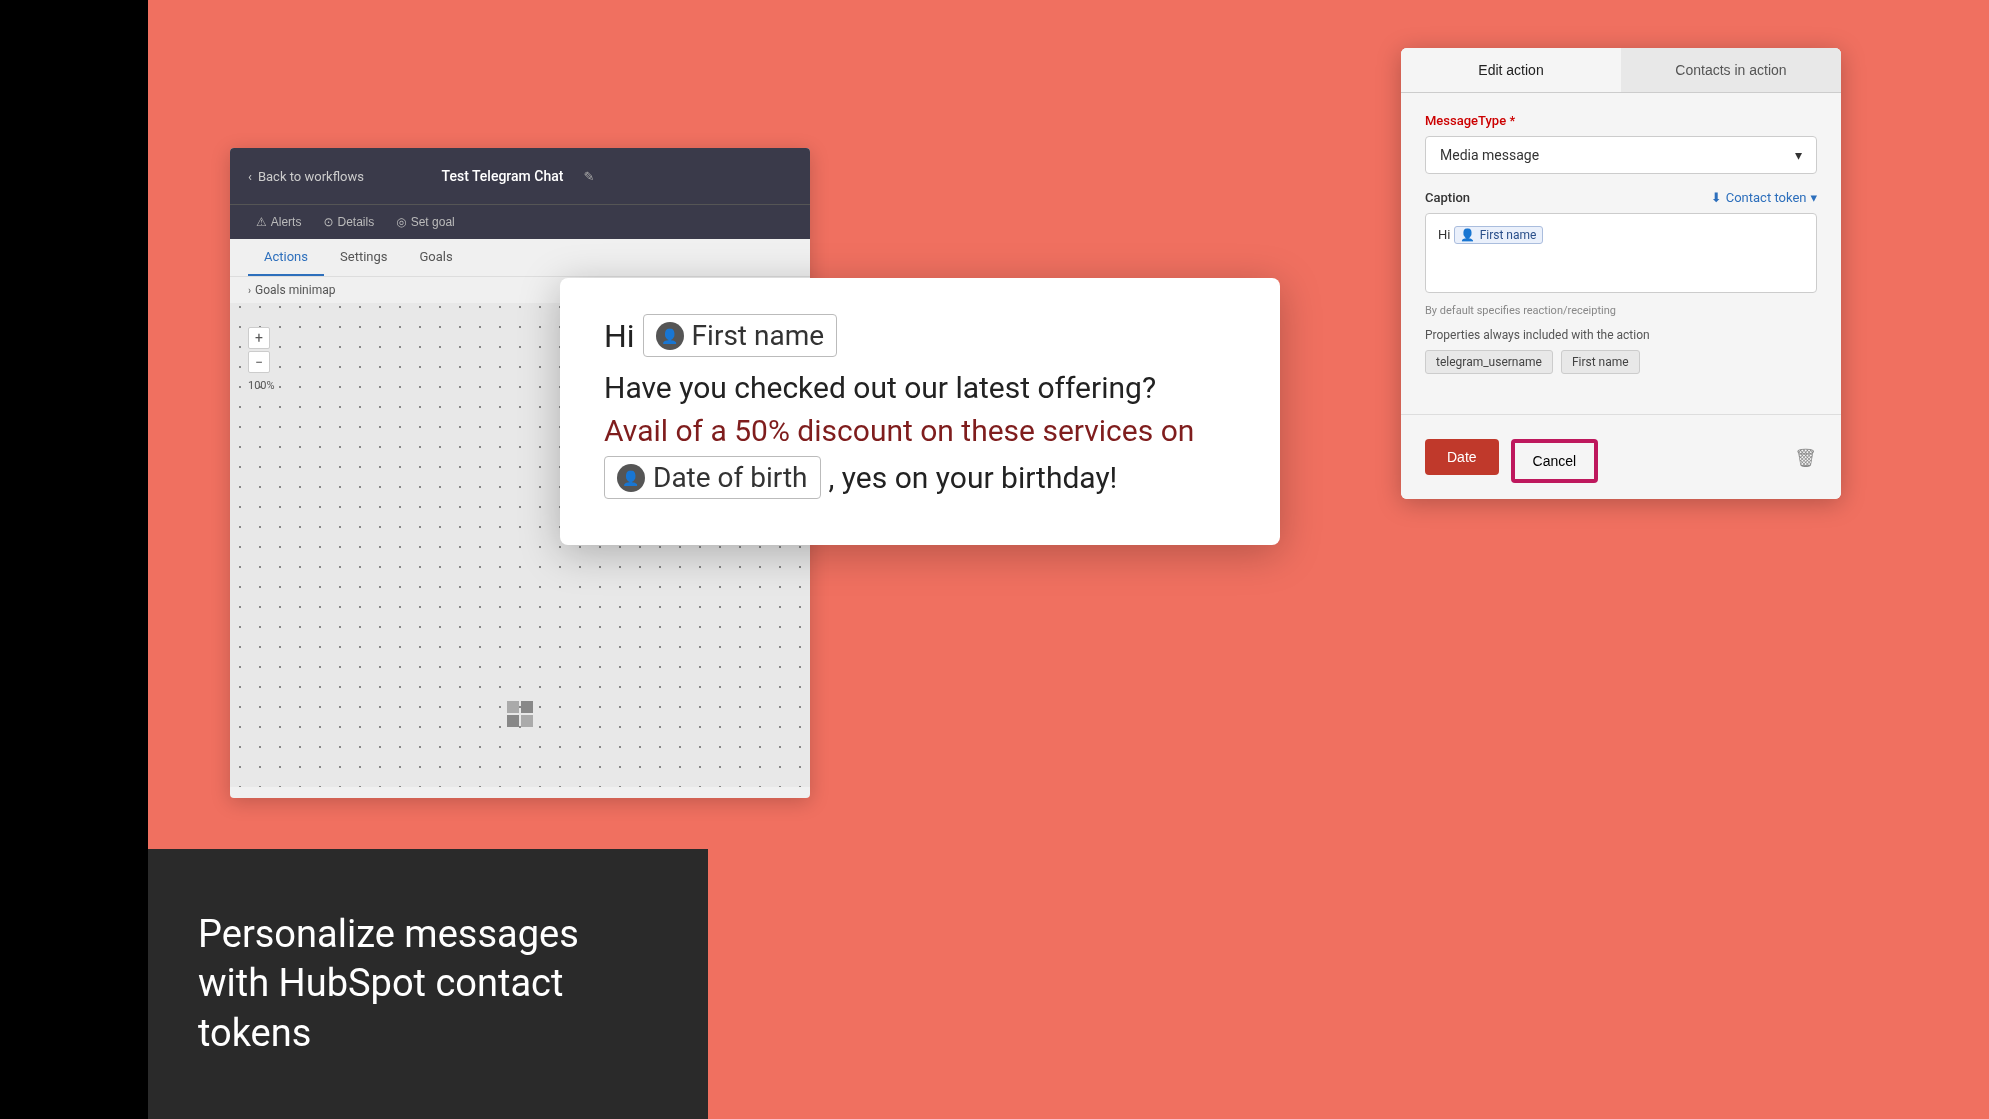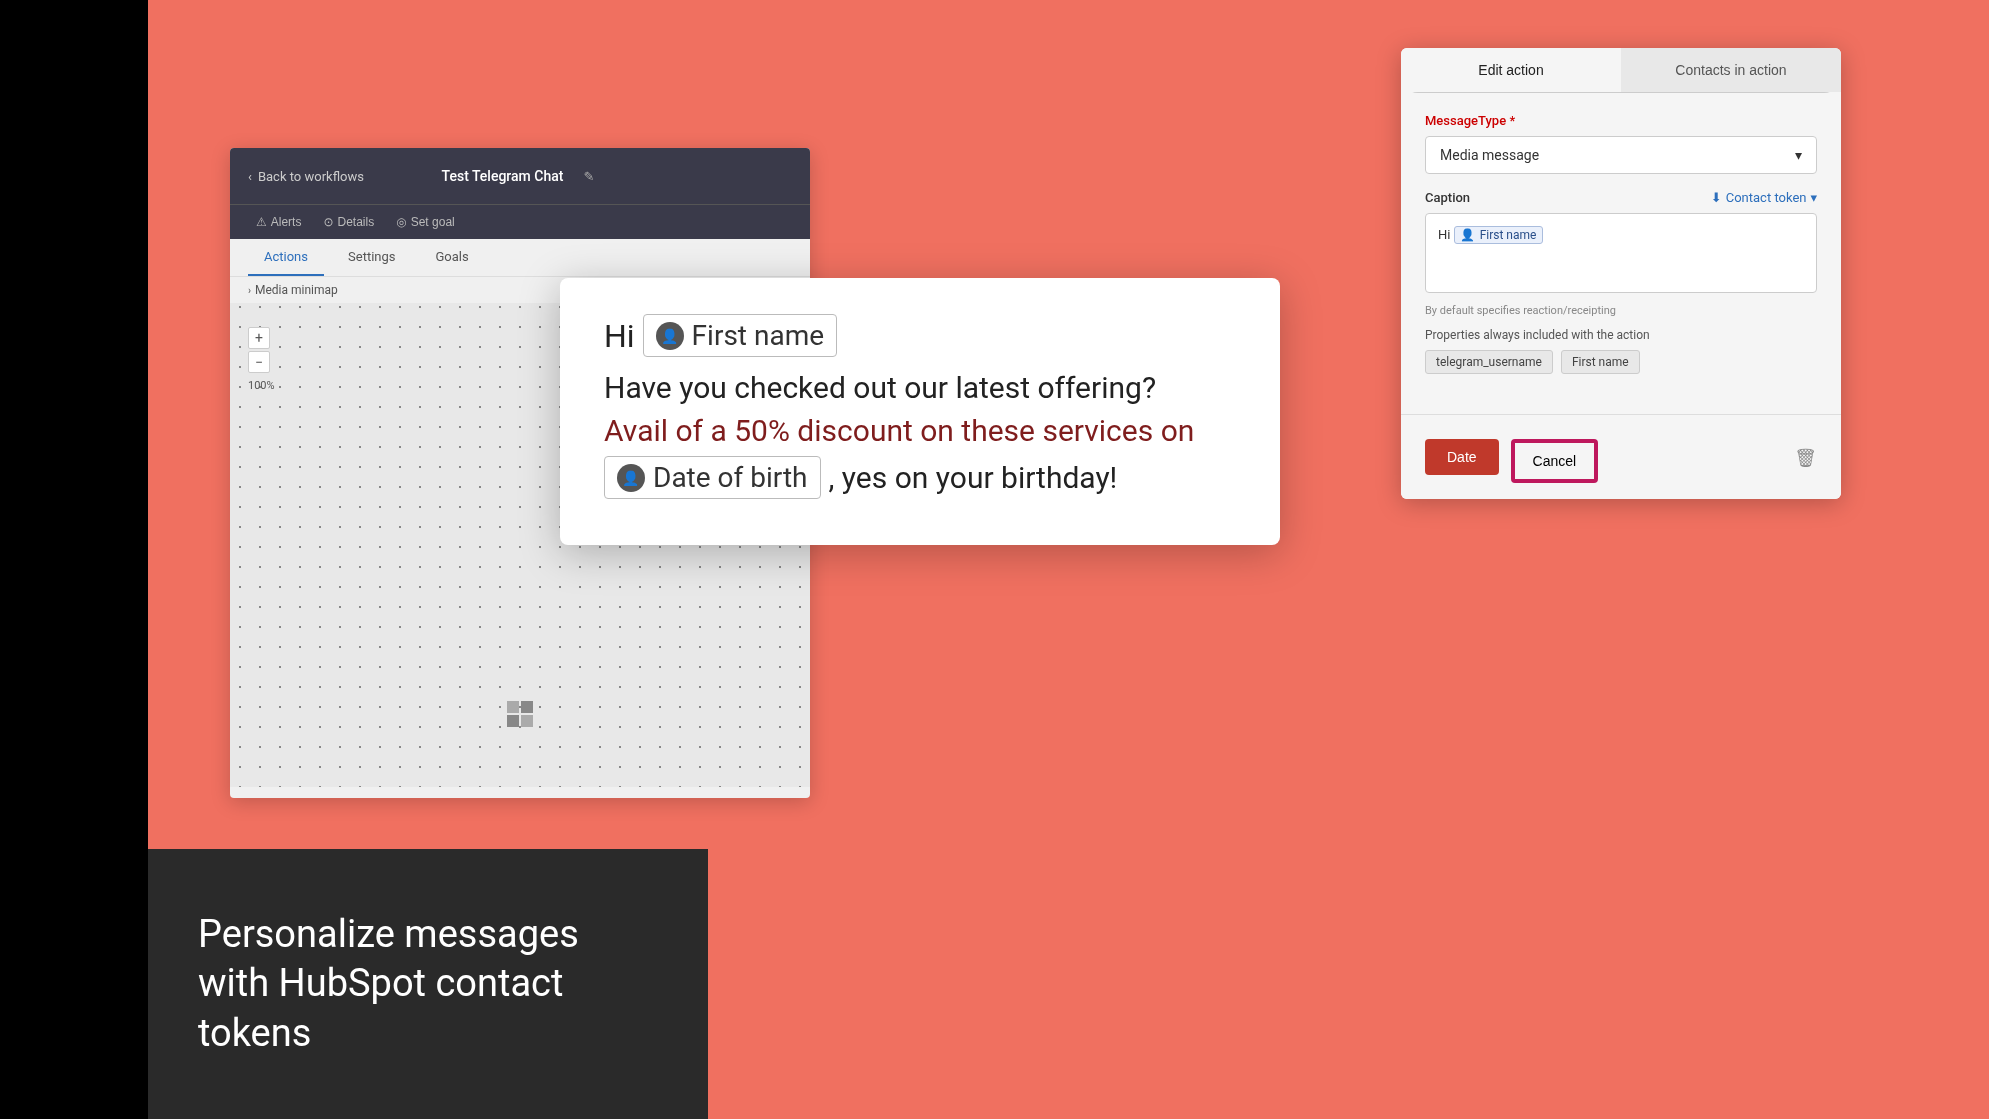--- a/index.html
+++ b/index.html
@@ -89,21 +89,21 @@
       font-size: 12px;
       padding: 4px 8px;
       border-radius: 3px;
       cursor: pointer;
       display: flex;
       align-items: center;
       gap: 4px;
     }
     .workflow-nav {
       display: flex;
-      gap: 8px;
+      gap: 0;
       padding: 0 18px;
       background: #f0f0f0;
       border-bottom: 1px solid #ddd;
     }
     .workflow-nav-item {
       padding: 10px 16px;
       font-size: 13px;
       color: #555;
       cursor: pointer;
       border-bottom: 2px solid transparent;
@@ -248,21 +248,20 @@
       font-size: 22px;
       cursor: pointer;
       background: none;
       border: none;
       line-height: 1;
     }
     .send-panel-tabs {
       display: flex;
       background: #e8e8e8;
       border-bottom: 1px solid #ccc;
-      border-radius: 17px;
     }
     .send-panel-tab {
       flex: 1;
       padding: 14px 0;
       text-align: center;
       font-size: 14px;
       color: #555;
       cursor: pointer;
       background: #e8e8e8;
       border: none;
@@ -442,21 +441,21 @@
     <div class="workflow-nav-item active">Actions</div>
     <div class="workflow-nav-item">Settings</div>
     <div class="workflow-nav-item">Goals</div>
   </div>
 
   <div class="workflow-canvas">
     <div class="dots-grid"></div>
 
     <div style="position:absolute;top:0;left:0;right:0;background:#f0f0f0;padding:6px 18px;z-index:2;font-size:12px;color:#555;display:flex;align-items:center;gap:4px;">
       <span style="font-size:10px;">›</span>
-      <span>Media minimap</span>
+      <span>Goals minimap</span>
     </div>
 
     <div class="canvas-controls" style="z-index:3;top:50px;">
       <div class="canvas-control-btn">+</div>
       <div class="canvas-control-btn">−</div>
       <div class="zoom-text">100%</div>
     </div>
 
     <div class="enrollment-trigger" style="z-index:3;top:50px;right:10px;">
       <span style="color:#2d6fbc;">👤</span>

